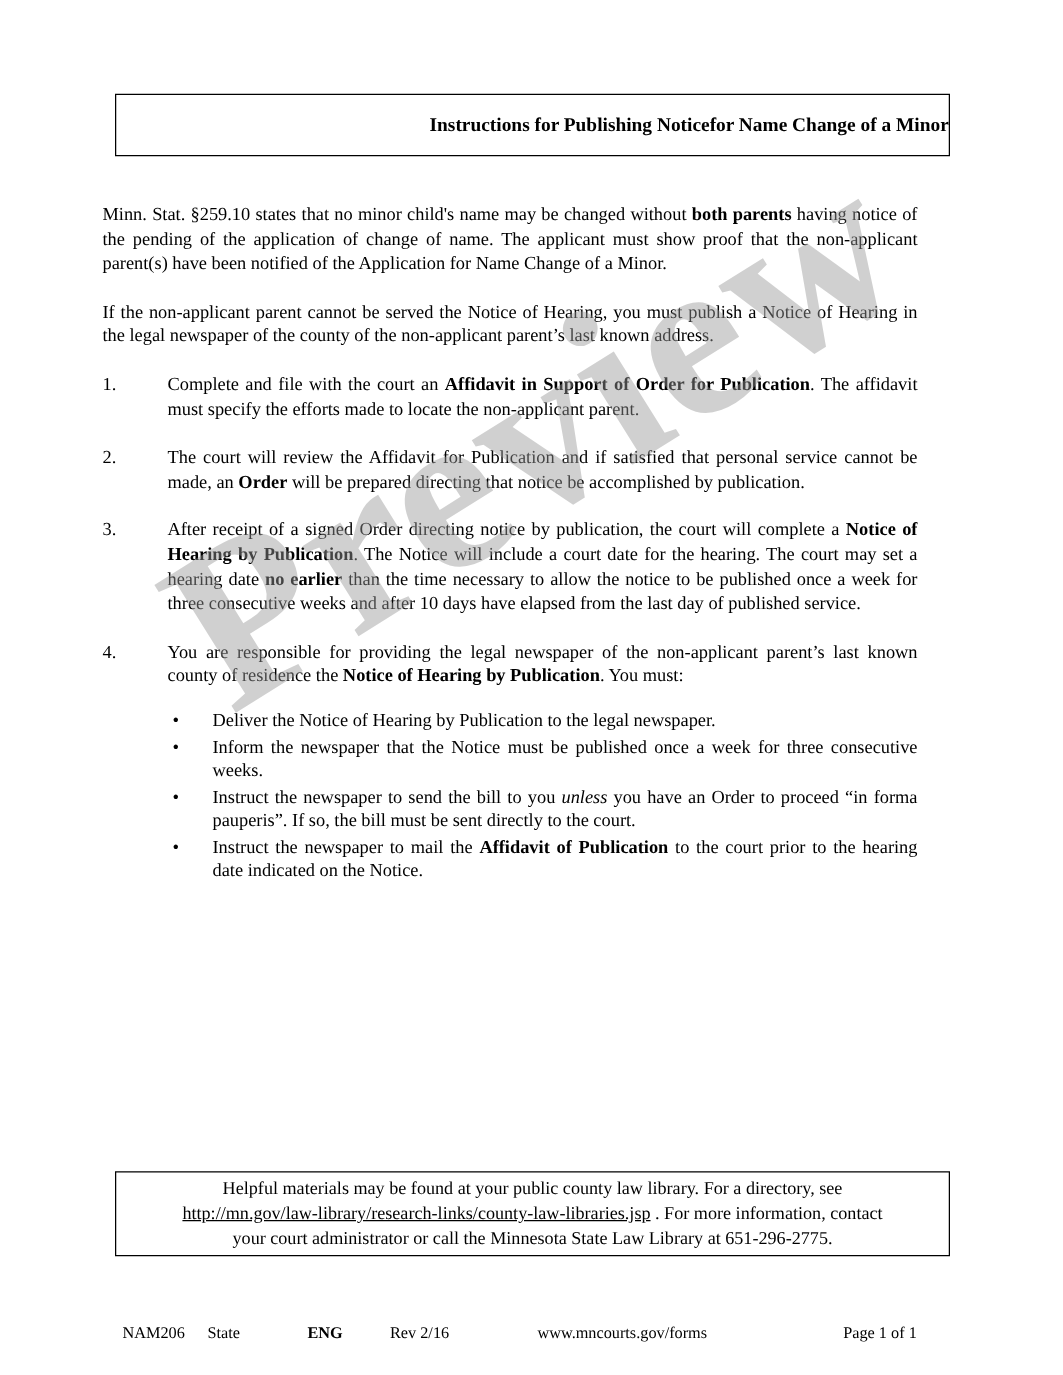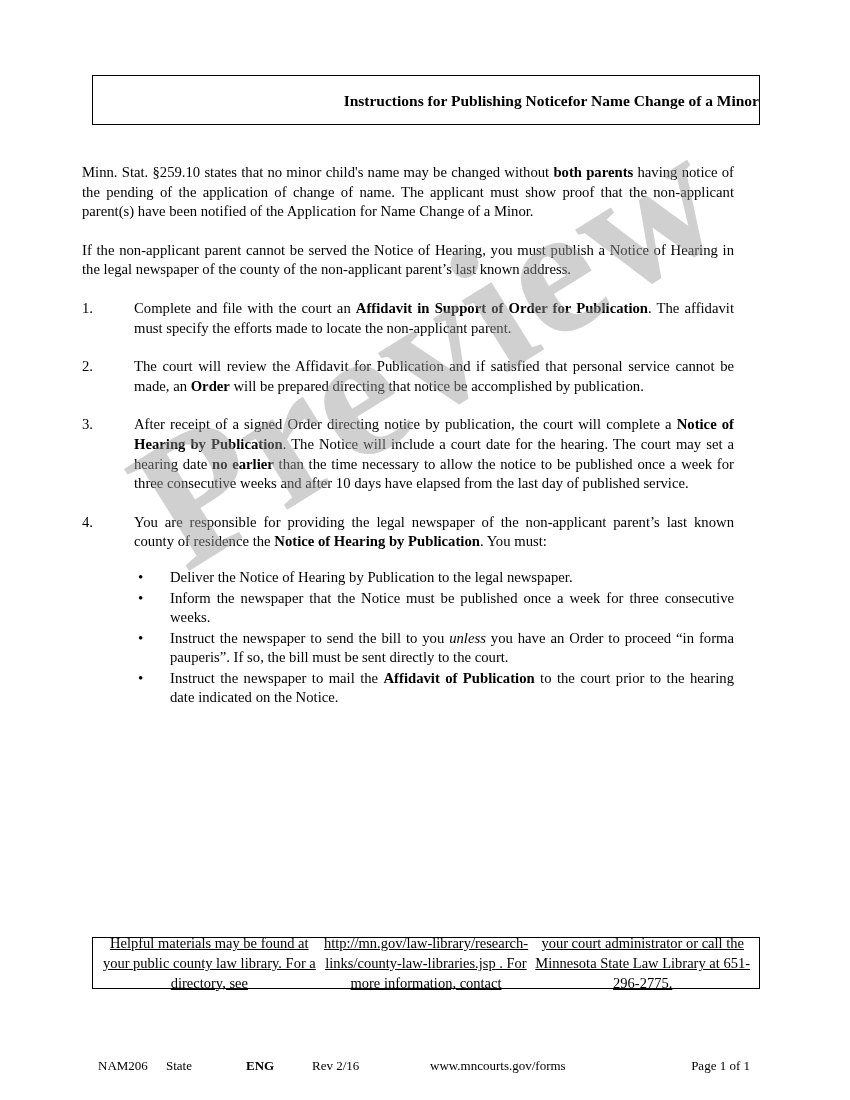--- a/index.html
+++ b/index.html
@@ -106,32 +106,31 @@
 
   b { font-weight: bold; }
   i { font-style: italic; }
 
   
   .note-box {
     position: absolute;
     left: 92px;
     top: 937px;
     width: 668px;
-    height: 52px;
+    height: 68px;
     border: 1px solid #000;
     box-sizing: border-box;
     display: flex;
-    flex-direction: row;
+    flex-direction: column;
     align-items: center;
     justify-content: center;
     font-size: 14.5px;
     line-height: 20px;
     text-align: center;
     padding: 0 8px;
-    text-decoration: underline;
   }
   .note-line { width: 100%; }
   .link {
     color: #000000;
     text-decoration: underline;
   }
 
   
   .meta {
     position: absolute;
@@ -140,21 +139,21 @@
     width: 652px;
     font-size: 13px;
     display: flex;
     align-items: center;
   }
   .meta .m1 { width: 68px; }
   .meta .m2 { width: 80px; }
   .meta .m3 { width: 66px; font-weight: bold; }
   .meta .m4 { width: 108px; }
   .meta .m5 { flex: 1 1 auto; text-align: left; padding-left: 10px;}
-  .meta .m6 { width: 92px; text-align: right; }
+  .meta .m6 { width: 92px; text-align: center; }
 
   
   .watermark {
     position: absolute;
     left: 0;
     top: 0;
     width: 850px;
     height: 1100px;
     pointer-events: none;
     z-index: 5;

